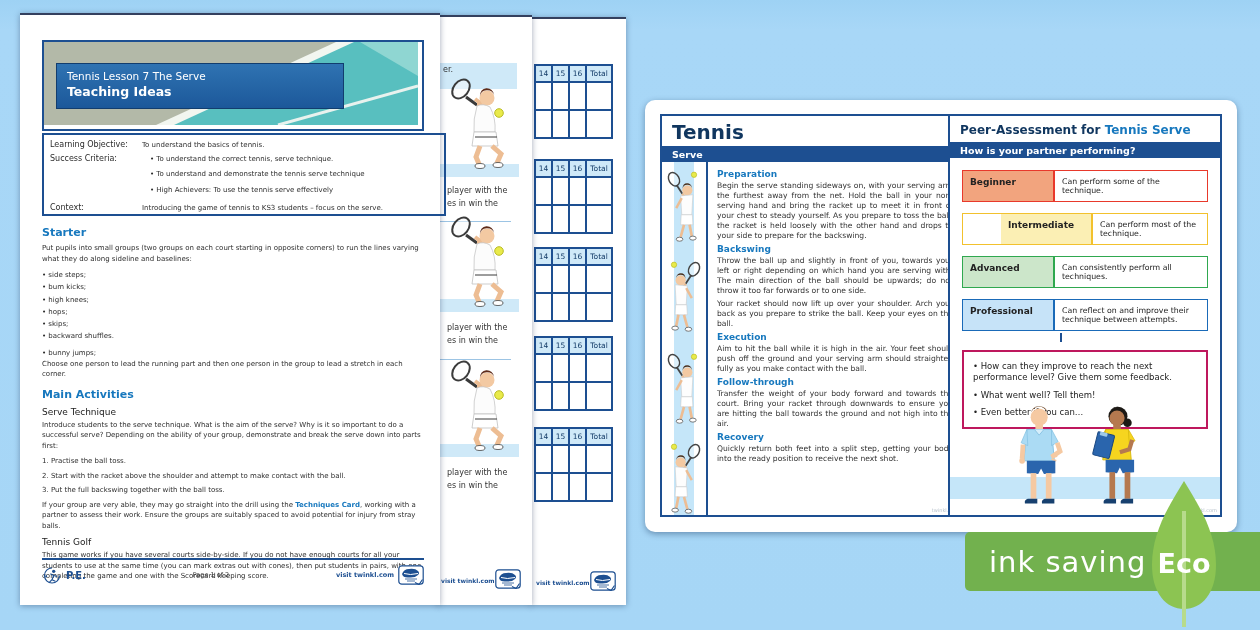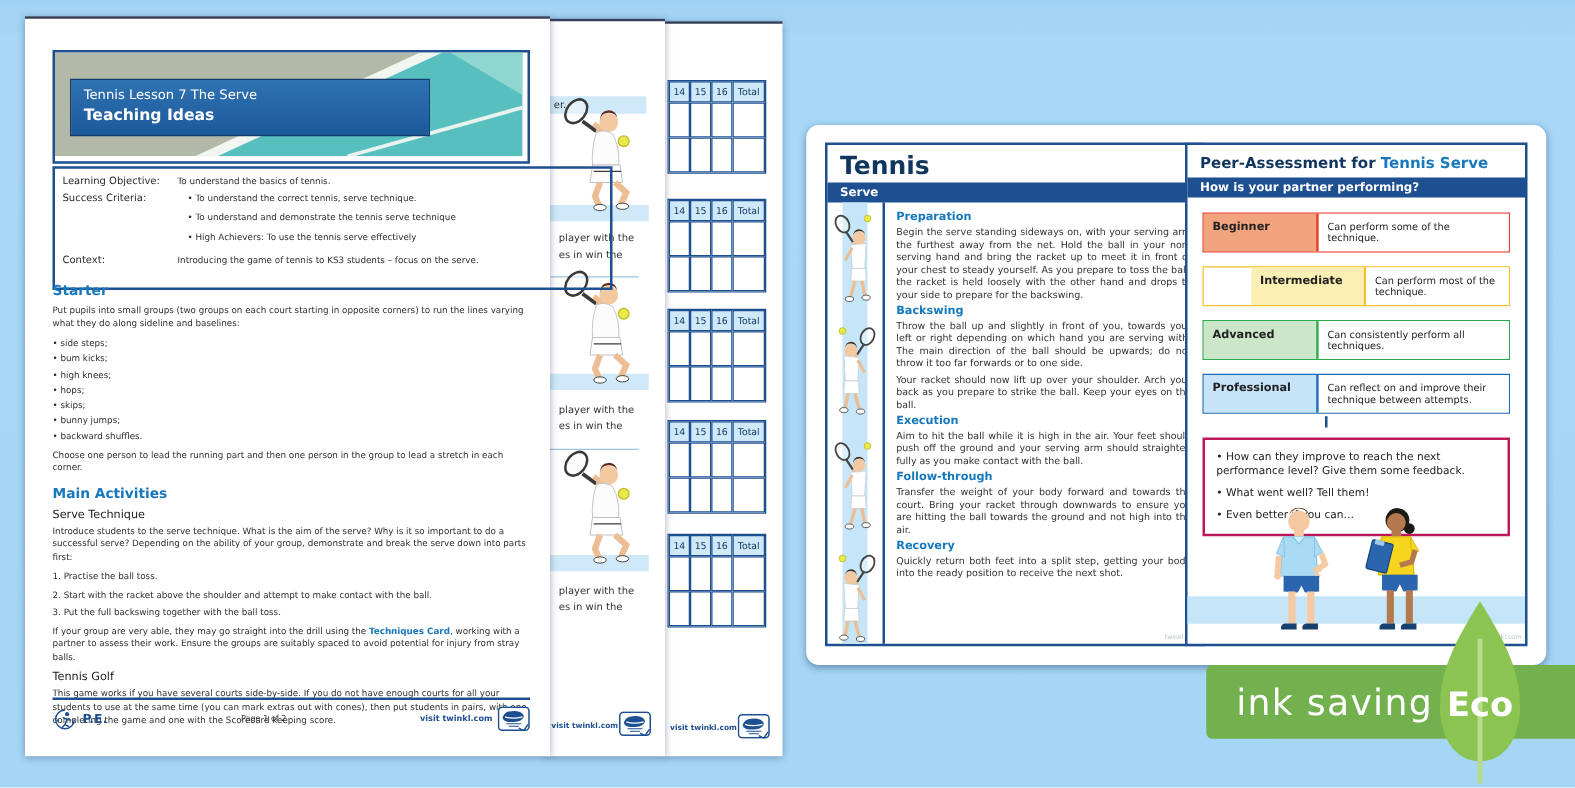--- a/index.html
+++ b/index.html
@@ -11,22 +11,22 @@
   
   #page1{left:20px;top:13px;width:420px;height:590px;z-index:3;}
   .p1-header{position:absolute;left:22px;top:25px;width:378px;height:87px;
     border:2px solid #1d4f91;overflow:hidden;}
   .p1-header svg{position:absolute;left:0;top:0;}
   .banner{position:absolute;left:12px;top:21px;width:288px;height:46px;
     background:linear-gradient(#2f73b2,#1c589a);border:1px solid #123d6e;
     color:#fff;padding:6px 10px;box-sizing:border-box;}
   .banner-l1{font-size:10.5px;}
   .banner-l2{font-size:12.5px;font-weight:bold;margin-top:2px;}
-  .lo-table{position:absolute;left:22px;top:118px;width:448px;
-    border:2px solid #1d4f91;padding:5px 6px 16px;box-sizing:border-box;}
+  .lo-table{position:absolute;left:22px;top:118px;width:404px;
+    border:2px solid #1d4f91;padding:5px 6px 0;box-sizing:border-box;}
   .lo-row{display:flex;margin-bottom:3px;}
   .lo-label{width:92px;flex:none;font-size:8px;color:#2b2b2b;}
   .lo-value{flex:1;font-size:7px;color:#2e2e2e;line-height:1.5;}
   .lo-bullet{margin:0 0 5px 8px;}
   .lo-bullet::before{content:"• ";}
   .p1-body{position:absolute;left:22px;top:203px;width:386px;color:#2e2e2e;}
   .sec-h{font-size:11px;font-weight:bold;color:#1778be;margin:8px 0 4px;}
   .sub-h{font-size:9px;color:#222;margin:6px 0 3px;}
   .p1-body p{font-size:7px;line-height:1.5;margin:0 0 5px;}
   .doc-bullet{font-size:7px;line-height:1.75;}
@@ -184,22 +184,22 @@
     </div>
 
     <div class="p1-body">
       <div class="sec-h">Starter</div>
       <p>Put pupils into small groups (two groups on each court starting in opposite corners) to run the lines varying what they do along sideline and baselines:</p>
       <div class="doc-bullet">side steps;</div>
       <div class="doc-bullet">bum kicks;</div>
       <div class="doc-bullet">high knees;</div>
       <div class="doc-bullet">hops;</div>
       <div class="doc-bullet">skips;</div>
+      <div class="doc-bullet" style="margin-bottom:4px">backward shuffles.</div>
       <div class="doc-bullet">bunny jumps;</div>
-      <div class="doc-bullet" style="margin-bottom:4px">backward shuffles.</div>
       <p>Choose one person to lead the running part and then one person in the group to lead a stretch in each corner.</p>
 
       <div class="sec-h">Main Activities</div>
       <div class="sub-h">Serve Technique</div>
       <p>Introduce students to the serve technique. What is the aim of the serve? Why is it so important to do a successful serve? Depending on the ability of your group, demonstrate and break the serve down into parts first:</p>
       <p class="step">1. Practise the ball toss.</p>
       <p class="step">2. Start with the racket above the shoulder and attempt to make contact with the ball.</p>
       <p class="step">3. Put the full backswing together with the ball toss.</p>
       <p><span>If your group are very able, they may go straight into the drill using the </span><span class="doclink">Techniques Card</span><span>, working with a partner to assess their work. Ensure the groups are suitably spaced to avoid potential for injury from stray balls.</span></p>
       <div class="sub-h">Tennis Golf</div>
@@ -217,21 +217,21 @@
       <div class="pf-right">
         <span>visit twinkl.com</span>
         <svg width="26" height="20" viewBox="0 0 26 20">
             <use href="#logo-twinkl"></use>
           </svg>
       </div>
     </div>
   </div>
 
   <div class="page" id="page2">
-    <div class="band" style="top:60px;width:80px;height:14px">
+    <div class="band" style="top:46px;width:80px;height:26px">
       <div class="band-text">er.</div>
     </div>
     <div class="band" style="top:147px;width:82px"></div>
     <svg class="fig" style="left:-2px;top:58px" width="92" height="96" viewBox="0 0 92 96">
         <use href="#fig-forehand"></use>
       </svg>
     <div class="cap" style="top:168px">
       <div>player with the</div>
         <div>es in win the</div>
     </div>

